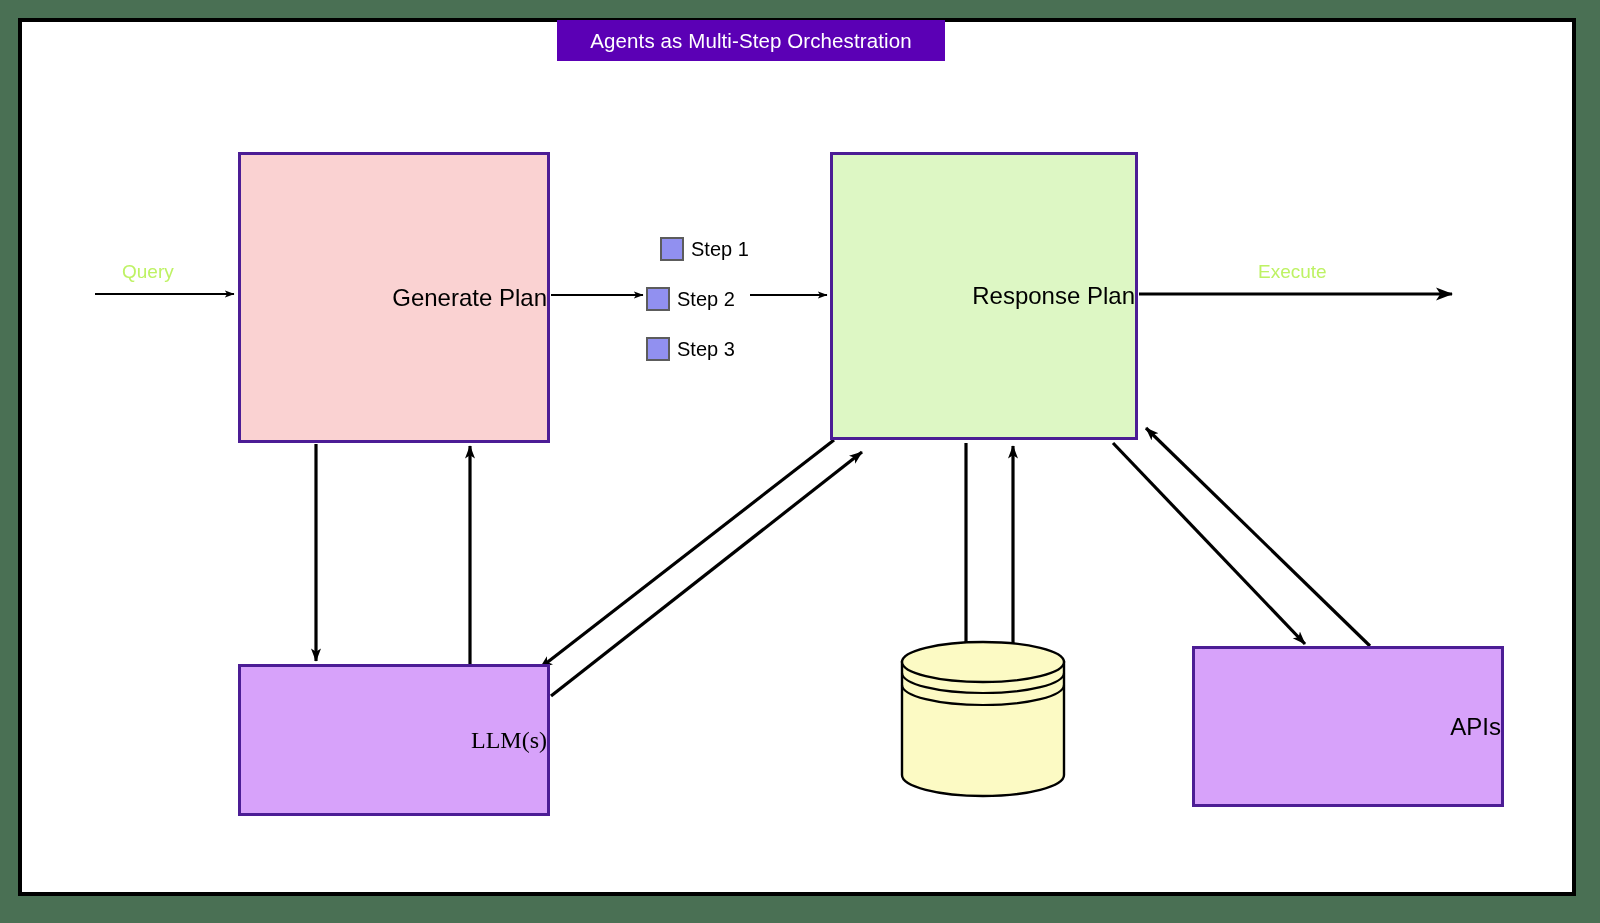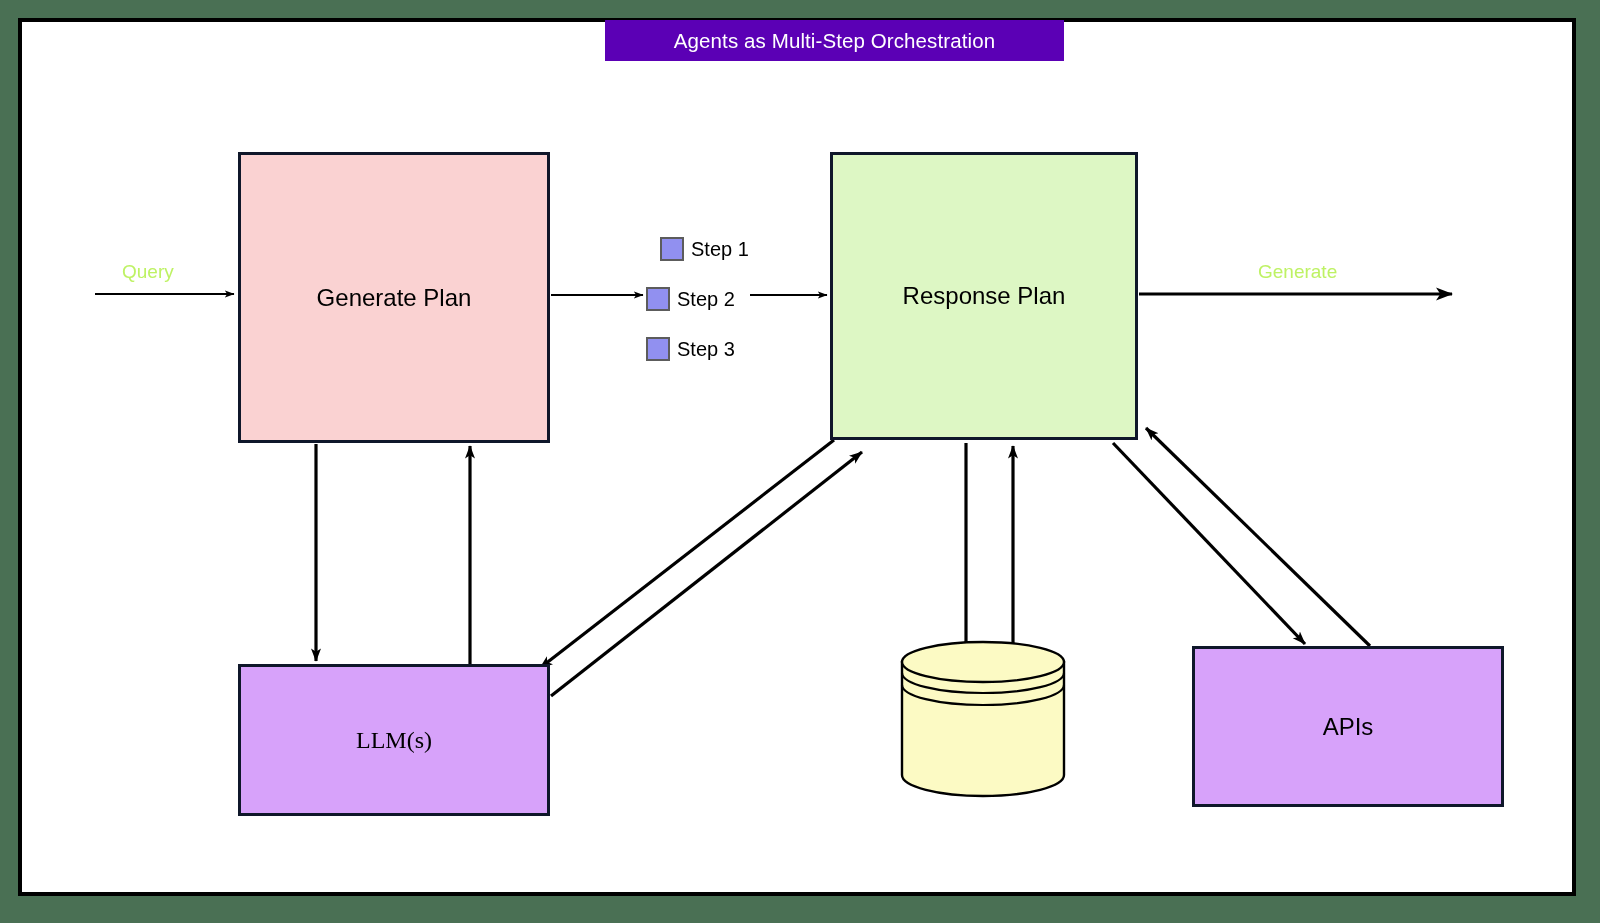--- a/index.html
+++ b/index.html
@@ -27,42 +27,41 @@
     position: absolute;
     left: 0;
     top: 0;
     width: 1600px;
     height: 923px;
   }
   .title-bar {
     position: absolute;
     left: 557px;
     top: 20px;
-    width: 459px;
+    width: 388px;
     height: 41px;
     background: #5b00b5;
     border-radius: 0;
     display: flex;
     align-items: center;
     justify-content: center;
-    margin-left: 48px;
   }
   .title-bar .title-text {
     color: #ffffff;
     font-size: 20.5px;
     letter-spacing: 0.1px;
     white-space: nowrap;
   }
   .node {
     position: absolute;
     box-sizing: border-box;
-    border: 3px solid #0f172a;
+    border: 3px solid #4c1d95;
     display: flex;
     align-items: center;
-    justify-content: center;
+    justify-content: flex-end;
   }
   .node .node-label {
     font-size: 24px;
     color: #000000;
     white-space: nowrap;
   }
   #node-generate-plan {
     left: 238px;
     top: 152px;
     width: 312px;
@@ -223,13 +222,13 @@
     <span class="step-swatch"></span>
     <span class="step-label">Step 2</span>
   </div>
   <div class="step-row r2">
     <span class="step-swatch"></span>
     <span class="step-label">Step 3</span>
   </div>
 </div>
 
 <div class="edge-label" id="label-query">Query</div>
-<div class="edge-label" id="label-response">Generate</div>
+<div class="edge-label" id="label-response">Execute</div>
 
 </body></html>

